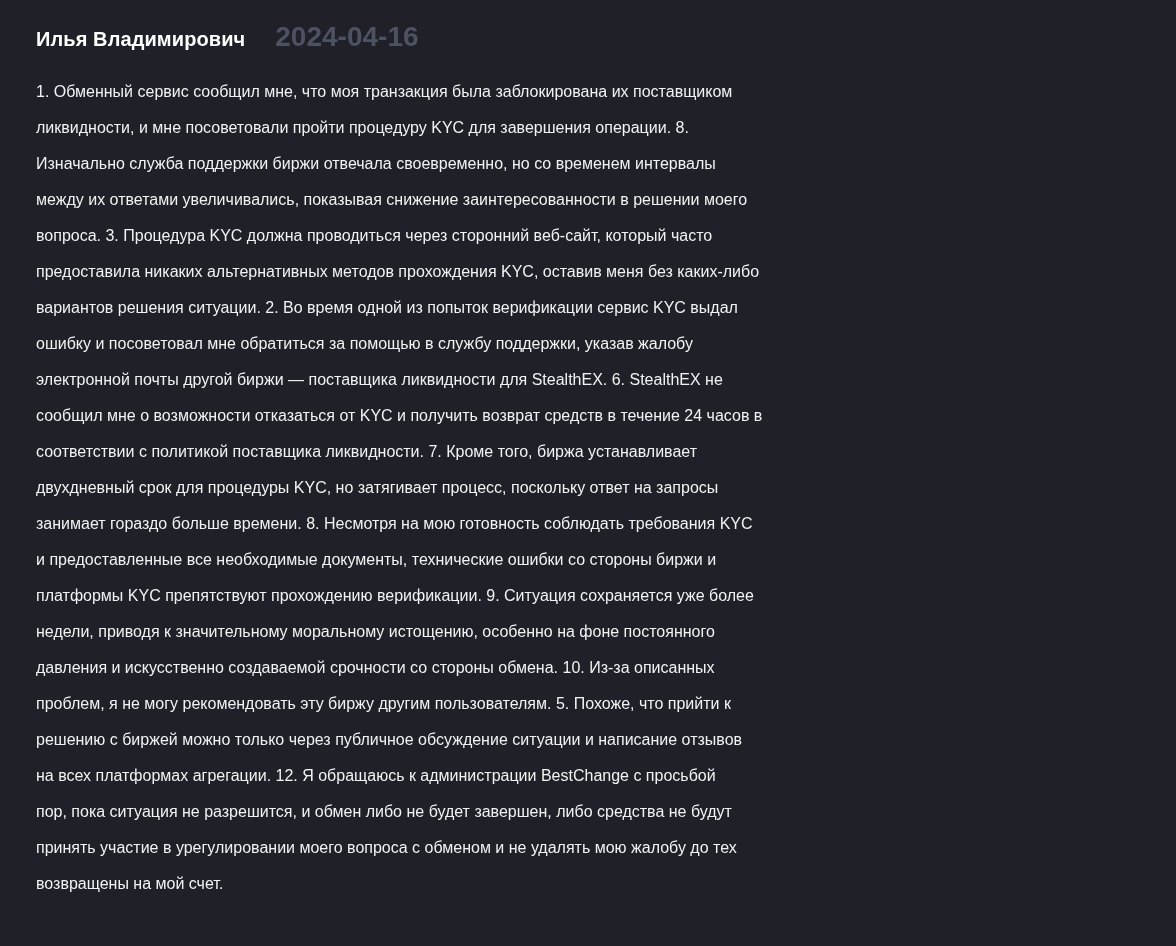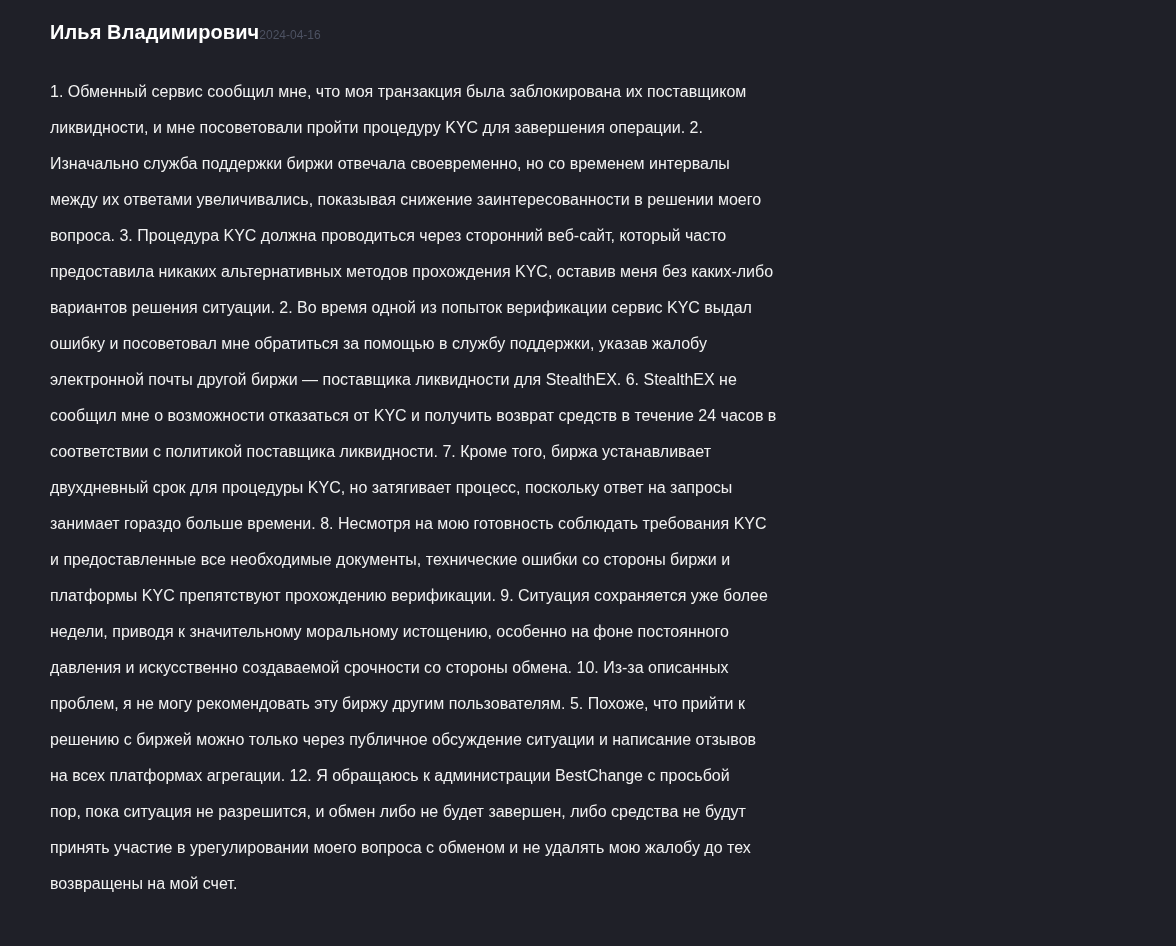--- a/index.html
+++ b/index.html
@@ -9,36 +9,38 @@
   }
   body {
     width: 1176px;
     height: 946px;
     overflow: hidden;
     font-family: "Liberation Sans", sans-serif;
     color: #f2f2f2;
   }
   .review {
     position: relative;
-    padding: 21px 0 0 50px;
+    padding: 21px 0 0 36px;
   }
   .review-header {
     display: flex;
     align-items: baseline;
     height: 34px;
   }
   .author {
     font-weight: bold;
     font-size: 20px;
     color: #ffffff;
     letter-spacing: 0.1px;
   }
   .date {
-    font-size: 12px;
+    margin-left: 30px;
+    font-size: 28px;
     color: #4d5262;
+    font-weight: bold;
   }
   .review-body {
     margin-top: 19px;
     font-size: 16px;
     line-height: 36px;
     white-space: nowrap;
   }
   .review-body .line {
     display: block;
     height: 36px;
@@ -47,21 +49,21 @@
 </head>
 <body>
 
 <div class="review">
   <div class="review-header">
     <span class="author">Илья Владимирович</span>
     <span class="date">2024-04-16</span>
   </div>
   <div class="review-body">
     <span class="line">1. Обменный сервис сообщил мне, что моя транзакция была заблокирована их поставщиком</span>
-    <span class="line">ликвидности, и мне посоветовали пройти процедуру KYC для завершения операции. 2.</span>
+    <span class="line">ликвидности, и мне посоветовали пройти процедуру KYC для завершения операции. 8.</span>
     <span class="line">Изначально служба поддержки биржи отвечала своевременно, но со временем интервалы</span>
     <span class="line">между их ответами увеличивались, показывая снижение заинтересованности в решении моего</span>
     <span class="line">вопроса. 3. Процедура KYC должна проводиться через сторонний веб-сайт, который часто</span>
     <span class="line">предоставила никаких альтернативных методов прохождения KYC, оставив меня без каких-либо</span>
     <span class="line">вариантов решения ситуации. 2. Во время одной из попыток верификации сервис KYC выдал</span>
     <span class="line">ошибку и посоветовал мне обратиться за помощью в службу поддержки, указав жалобу</span>
     <span class="line">электронной почты другой биржи — поставщика ликвидности для StealthEX. 6. StealthEX не</span>
     <span class="line">сообщил мне о возможности отказаться от KYC и получить возврат средств в течение 24 часов в</span>
     <span class="line">соответствии с политикой поставщика ликвидности. 7. Кроме того, биржа устанавливает</span>
     <span class="line">двухдневный срок для процедуры KYC, но затягивает процесс, поскольку ответ на запросы</span>

